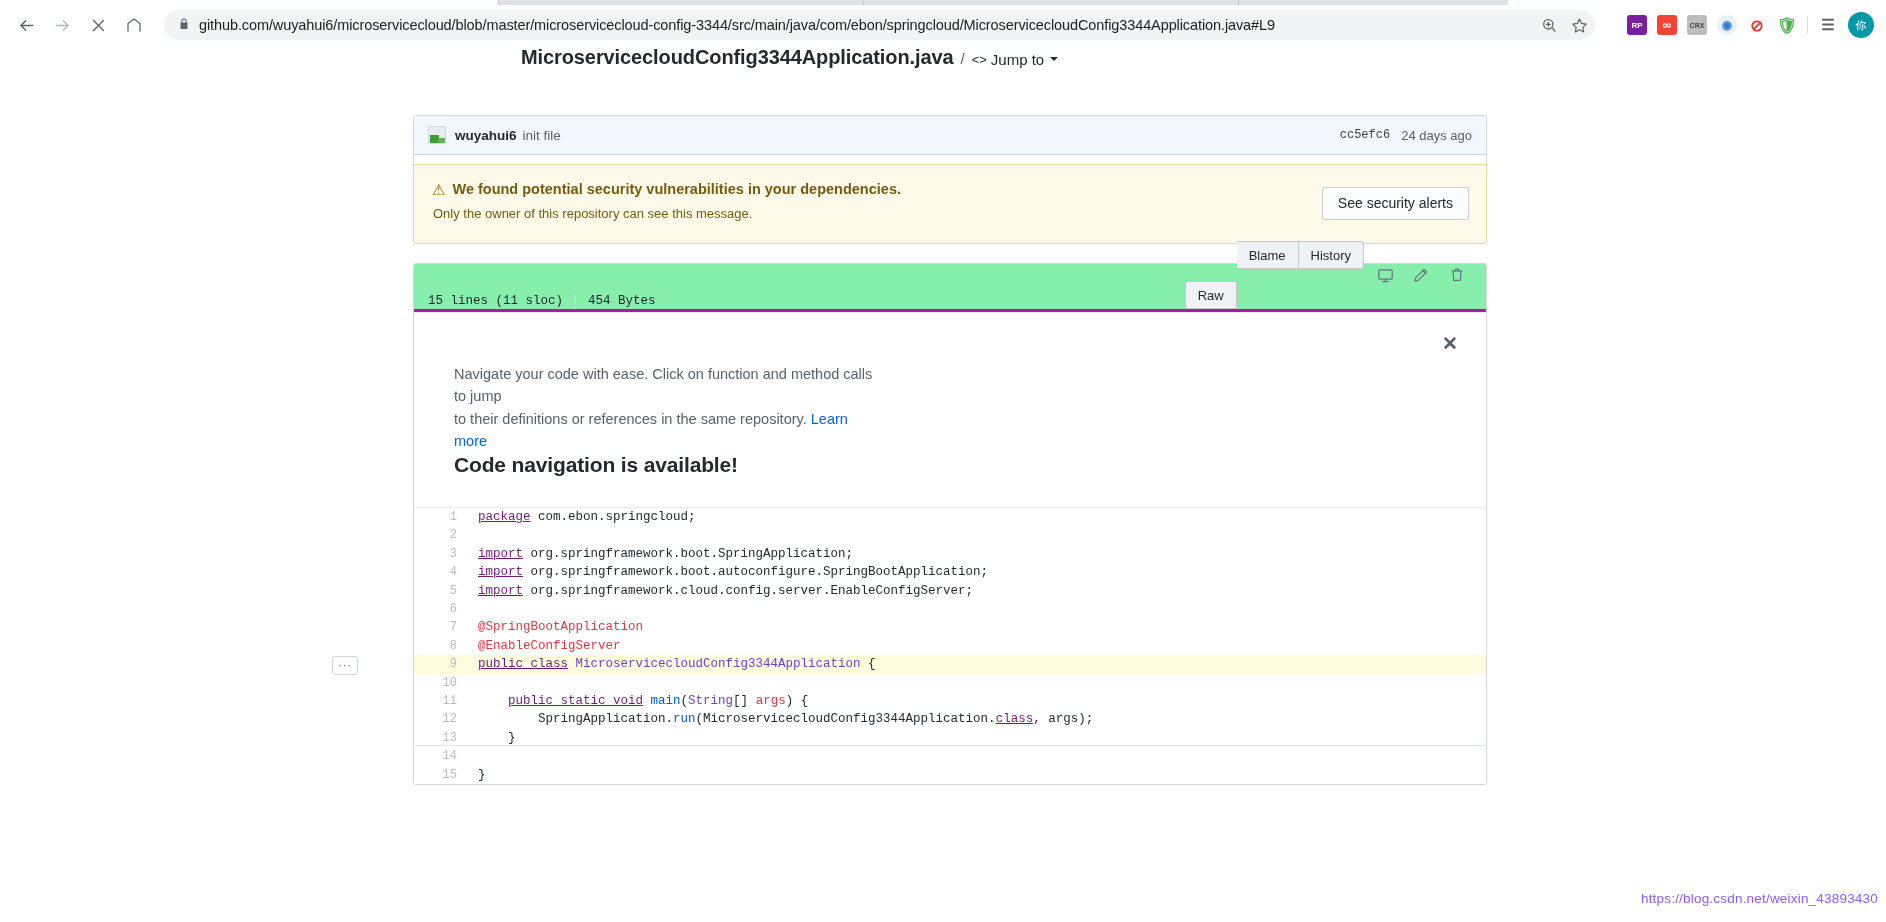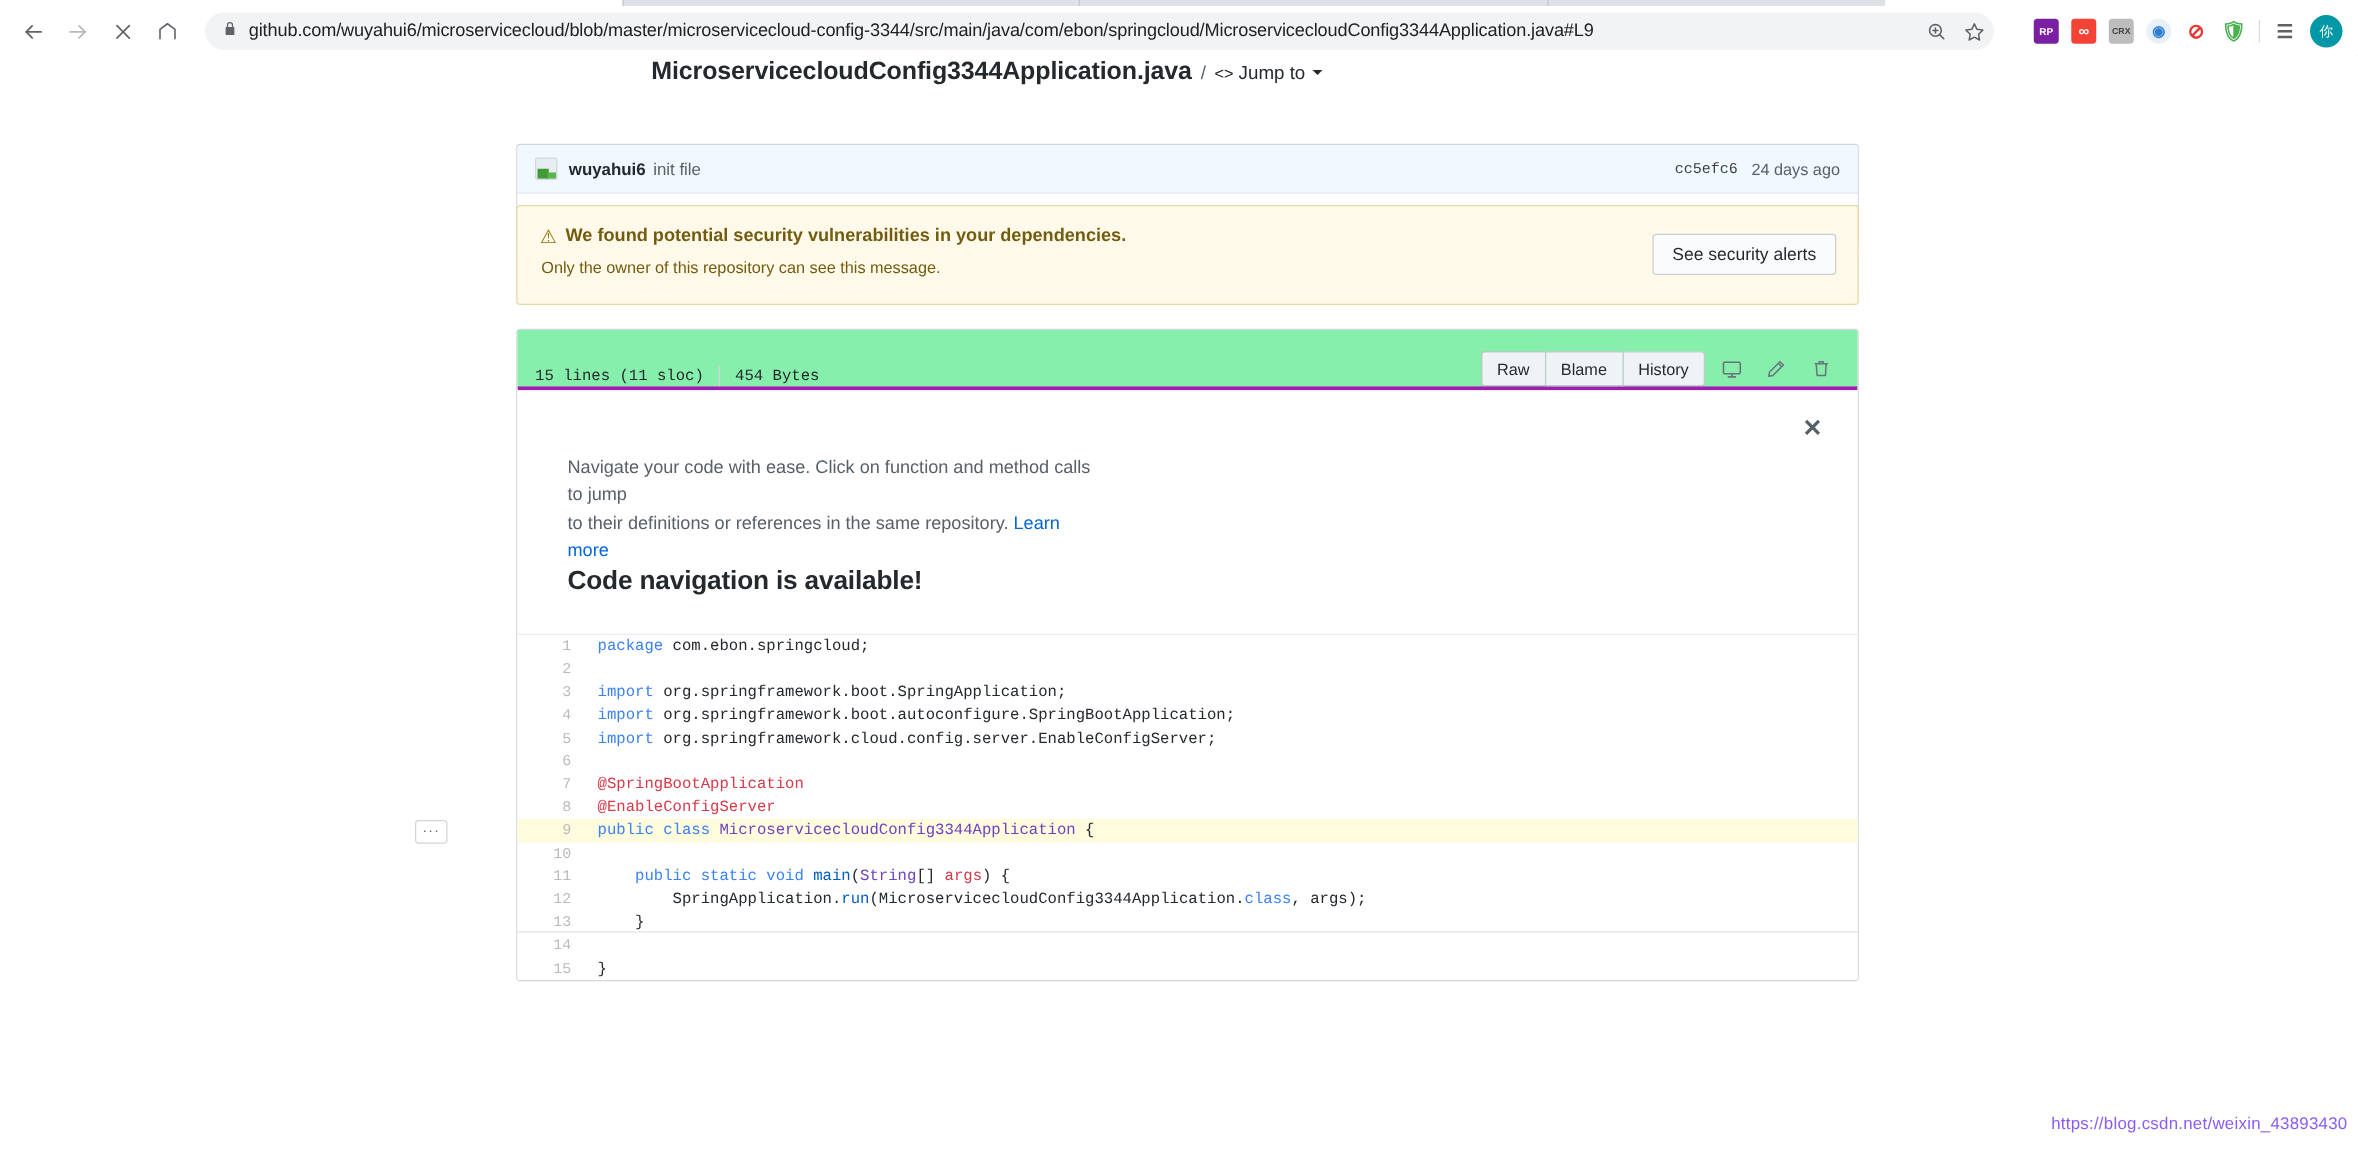--- a/index.html
+++ b/index.html
@@ -165,21 +165,21 @@
     font-family: "Liberation Mono", monospace; font-size: 12.5px; color: #24292e;
   }
   #stat-sep { width: 1px; height: 16px; background: #d1d5da; margin: 0 12px; }
   #blob-actions { margin-left: auto; display: flex; align-items: center; }
   #btn-group { display: flex; }
   .bg-btn {
     height: 28px; padding: 0 12px; display: flex; align-items: center;
     font-size: 13px; color: #24292e; background: #eff3f6;
     border: 1px solid rgba(27,31,35,0.2); border-left-width: 0;
   }
-  .bg-btn:first-child { border-left-width: 1px; border-radius: 3px 0 0 3px; }
+  .bg-btn:first-child { border-left-width: 1px; border-radius: 3px 0 0 3px; margin-top: 40px; }
   .bg-btn:last-child { border-radius: 0 3px 3px 0; }
   .blob-icon-btn {
     width: 30px; height: 28px; display: flex; align-items: center;
     justify-content: center; color: #6a737d; margin-left: 6px;
   }
 
   
   #codenav-promo {
     position: relative; padding: 35px 40px 30px 40px;
     background: #fff; border-bottom: 1px solid #eaecef;
@@ -206,21 +206,21 @@
     width: 54px; text-align: right; padding: 0 11px 0 10px;
     font-family: "Liberation Mono", monospace; font-size: 12px;
     color: #babbbd; line-height: 18.4px; user-select: none;
   }
   td.lc {
     font-family: "Liberation Mono", monospace; font-size: 12.5px;
     color: #24292e; line-height: 18.4px; padding-left: 10px;
     white-space: pre;
   }
   tr.hl td { background: #fffbdd; }
-  .k { color: #3b82f6; }
+  .k { color: #701a75; text-decoration: underline; }
   .t { color: #6f42c1; }
   .a { color: #d73a49; }
   .f { color: #005cc5; }
   #ellipsis-btn {
     position: absolute; left: -82px; width: 26px; height: 19px;
     border: 1px solid #d1d5da; border-radius: 3px; background: #fff;
     display: flex; align-items: center; justify-content: center;
     font-size: 11px; color: #586069; letter-spacing: 1px; line-height: 1;
   }
 

